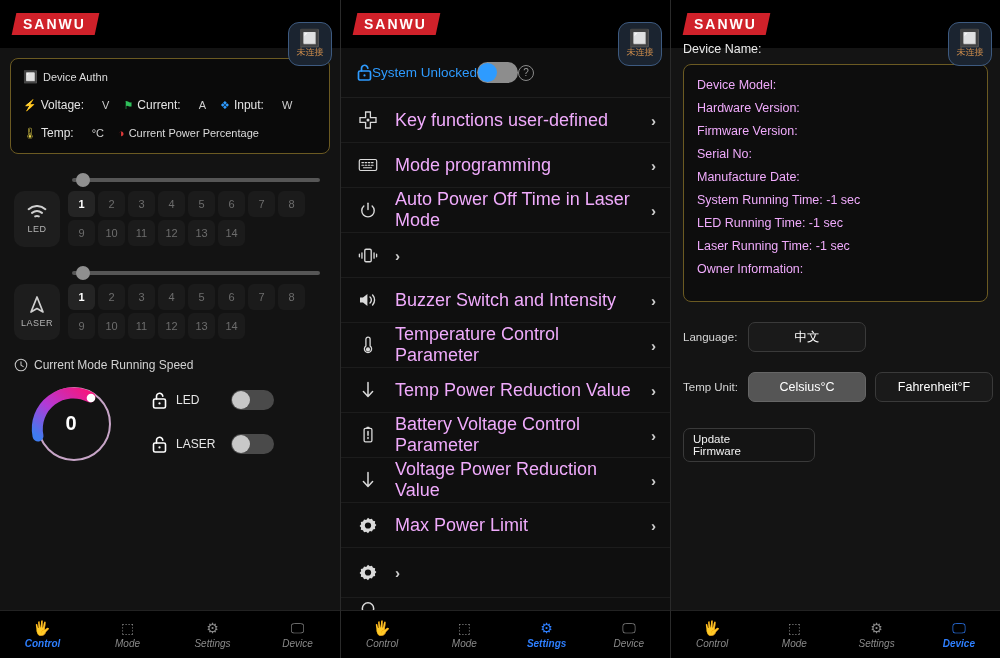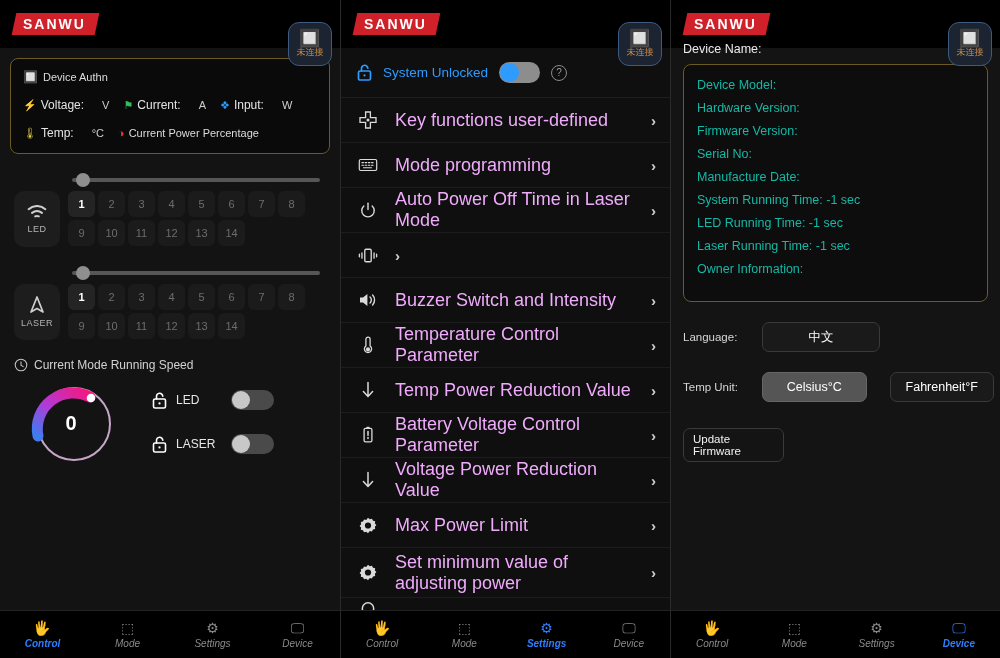--- a/index.html
+++ b/index.html
@@ -117,21 +117,21 @@
     width:43px; height:20px; border-radius:10px; background:#4a4a4a;
     position:relative; flex:0 0 43px;
   }
   .switch .knob{
     position:absolute; left:1px; top:1px; width:18px; height:18px;
     border-radius:50%; background:#c8c8c8;
   }
 
   
   .unlock-row{
-    display:flex; align-items:center; gap:11px;
+    display:flex; align-items:center; 
     padding:14px 14px 14px 16px;
     border-bottom:1px solid #1e1e1e;
   }
   .unlock-row .lkic{ color:#2e9bff; font-size:16px; }
   .unlock-row .txt{ color:#2e9bff; font-size:13.5px; }
   .sw-blue{ width:41px; height:21px; border-radius:11px; background:#8d8d8d; position:relative; }
   .sw-blue .kb{ position:absolute; left:1px; top:1px; width:19px; height:19px; border-radius:50%; background:#2e9bff; }
   .qmark{
     width:16px; height:16px; border-radius:50%;
     border:1px solid #8a8a8a; color:#9a9a9a;
@@ -155,33 +155,33 @@
     font-size:12.5px; color:#eaeaea;
     margin:-6px 0 0 12px; position:relative; z-index:1;
   }
   .info-box{
     margin:8px 12px 0 12px;
     border:1px solid #6b5a22; border-radius:8px;
     background:#0d0d0d;
     padding:13px 13px 16px 13px;
     min-height:156px;
   }
-  .info-box .ln{ font-size:12.5px; color:#14b8a6; margin-bottom:9px; }
-  .opt-row{ display:flex; align-items:center; margin:20px 0 0 12px; gap:17px; }
+  .info-box .ln{ font-size:12.5px; color:#f0abfc; margin-bottom:9px; }
+  .opt-row{ display:flex; align-items:center; margin:20px 0 0 12px; gap:3px; }
   .opt-row .cap{ font-size:11.5px; color:#d6d6d6; width:62px; flex:0 0 62px; }
   .obtn{
     width:118px; height:30px; border-radius:7px;
     display:flex; align-items:center; justify-content:center;
     font-size:12.5px; color:#fff;
     background:#1a1a1a; border:1px solid #3a3a3a;
     margin-right:6px;
   }
   .obtn.sel{ background:#555; border-color:#666; }
   .fw-btn{
-    margin:26px 0 0 12px; width:101px; height:34px;
+    margin:26px 0 0 12px; width:132px; height:34px;
     border:1px solid #3a3a3a; border-radius:7px;
     background:#141414;
     display:flex; align-items:center;
     padding-left:9px;
     font-size:11.5px; color:#f2f2f2; line-height:1.08;
   }
 
   
   .nav{
     flex:0 0 48px; height:48px;
@@ -476,21 +476,20 @@
           <circle cx="9" cy="9" r="3.3" fill="#0f0f0f"></circle>
         </svg>
         <span class="lb">Max Power Limit</span>
         <span class="ch">›</span>
       </div>
       <div class="li tall">
         <svg class="ic" width="17" height="17" viewBox="0 0 18 18">
           <path d="M9 0.9 l1.9 1.5 2.3-.6 1.1 2.1 2.3.5-.3 2.4 1.6 1.8-1.6 1.8.3 2.4-2.3.5-1.1 2.1-2.3-.6L9 17.1l-1.9-1.5-2.3.6-1.1-2.1-2.3-.5.3-2.4L.1 9.4l1.6-1.8-.3-2.4 2.3-.5L4.8 2.6l2.3.6z" fill="#dadada"></path>
           <circle cx="9" cy="9" r="3.3" fill="#0f0f0f"></circle>
         </svg>
-        <span class="lb">Set minimum value of adjusting power</span>
         <span class="ch">›</span>
       </div>
       <div class="li clip">
         <svg class="ic" width="17" height="17" viewBox="0 0 18 18">
           <circle cx="9" cy="9" r="6" fill="none" stroke="#dadada" stroke-width="1.6"></circle>
         </svg>
       </div>
     </div>
 
     <div class="nav">

